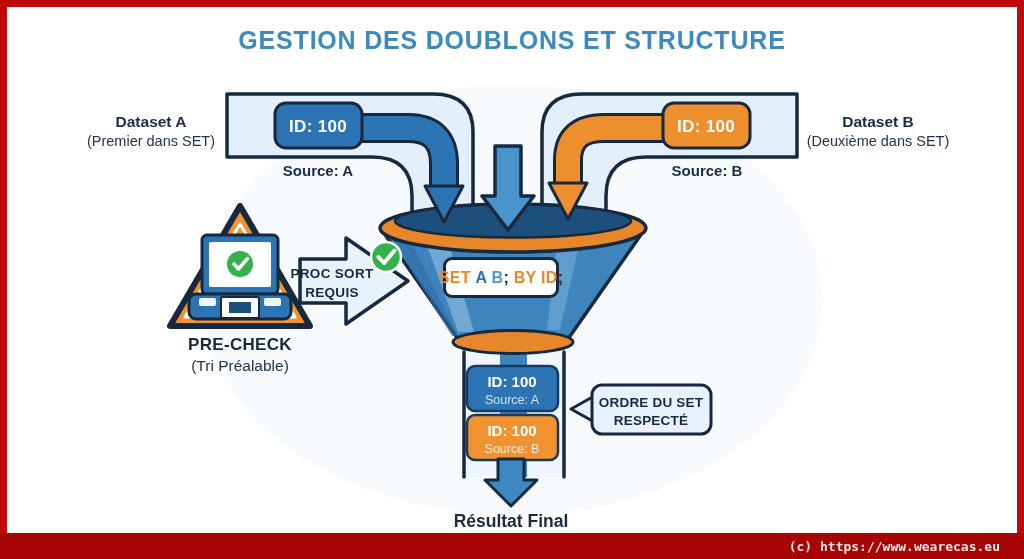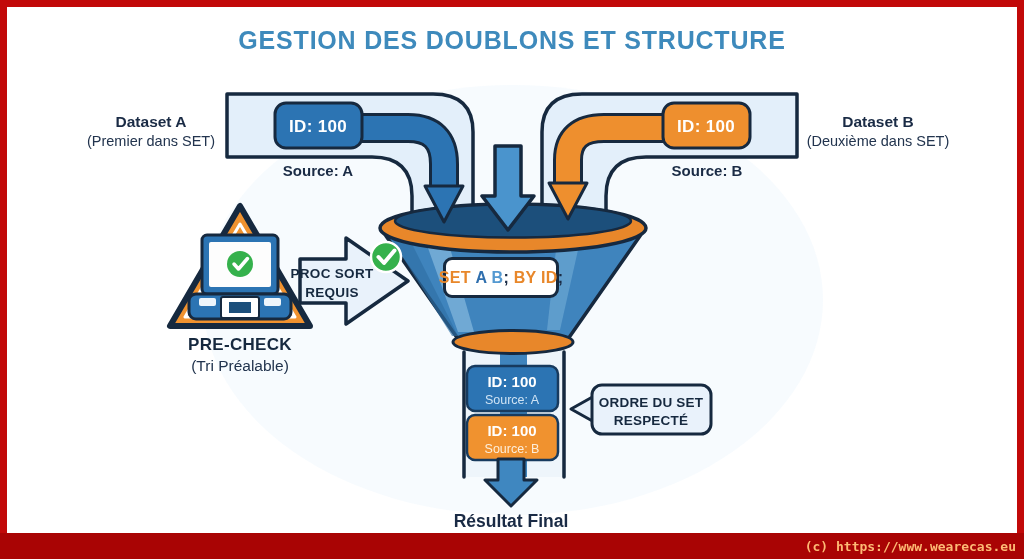--- a/index.html
+++ b/index.html
@@ -34,21 +34,21 @@
     font-weight:700;font-size:16px;white-space:pre;letter-spacing:.3px;
   }
   .seg-kw{color:#e8872a;}
   .seg-a{color:#2f6fae;}
   .seg-b{color:#5499d1;}
   .seg-punct{color:#1a2b45;}
   .footer{
     position:absolute;left:0;right:0;bottom:0;height:26px;background:#a90404;
     display:flex;align-items:center;justify-content:flex-end;
     font-family:"DejaVu Sans Mono", monospace;font-weight:700;font-size:13px;
-    color:#fdba74;padding-right:8px;box-sizing:border-box;
+    color:#e5e5e5;padding-right:24px;box-sizing:border-box;
   }
 </style>
 </head>
 <body>
 
 <div class="canvas"></div>
 
 <svg class="stage" viewBox="0 0 1024 559" aria-hidden="true">
 
   <ellipse cx="513" cy="300" rx="310" ry="215" fill="#f4f9fd" opacity="0.7"></ellipse>

